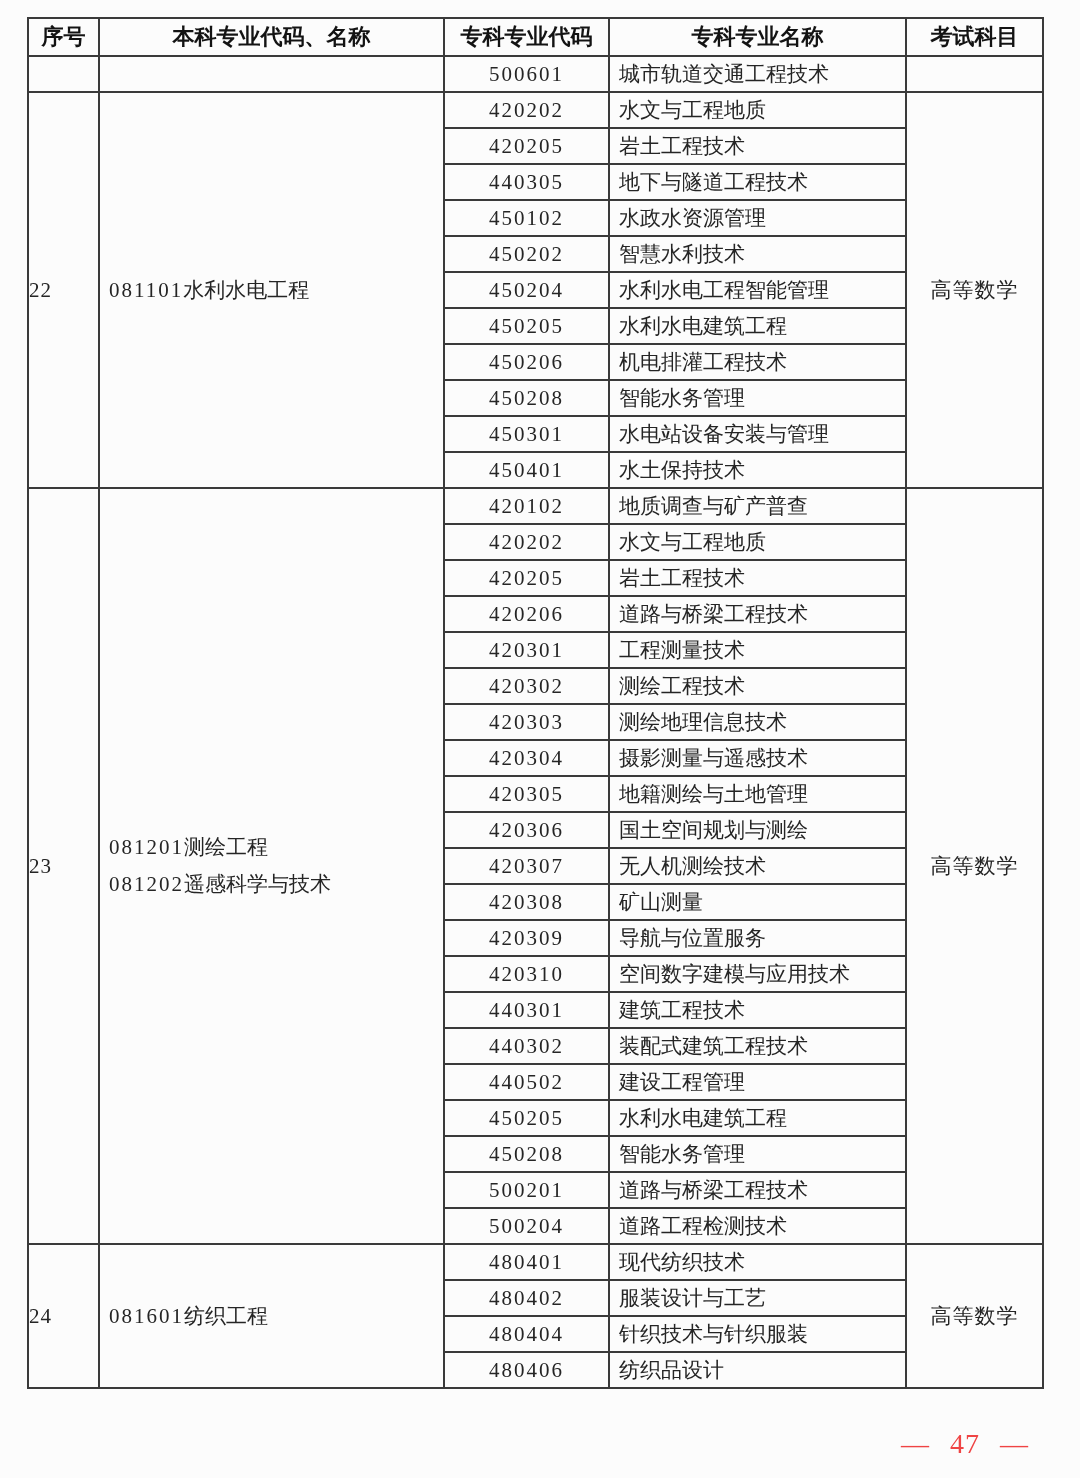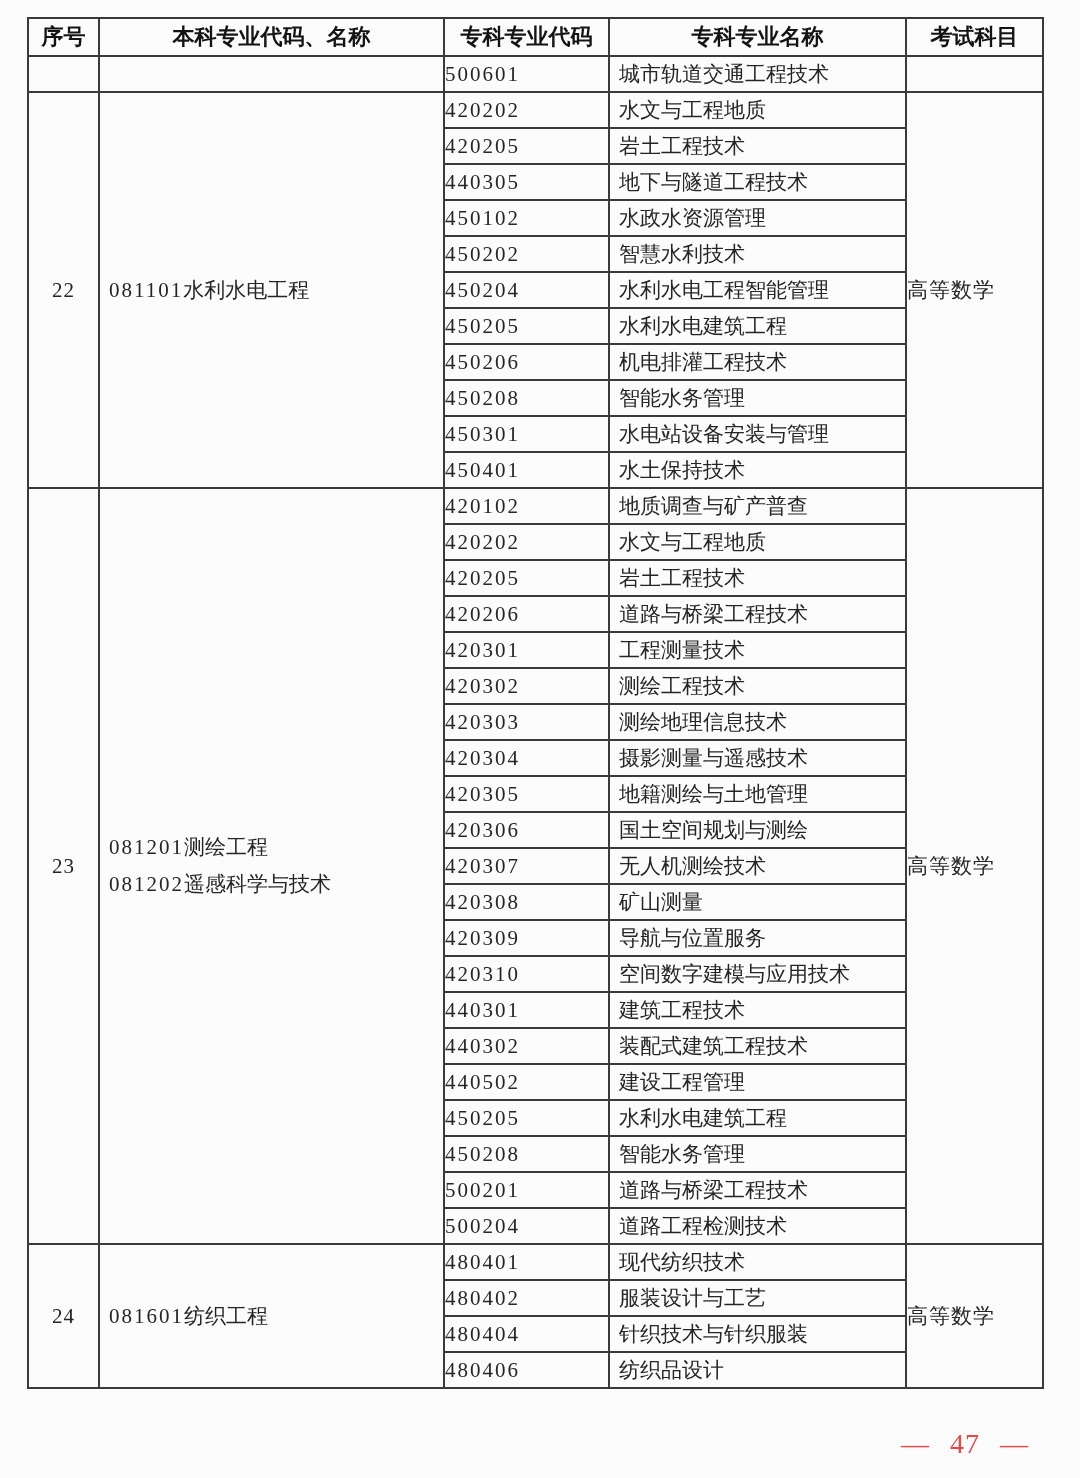--- a/index.html
+++ b/index.html
@@ -21,24 +21,24 @@
   th, td { border: 2px solid #3a3a3a; background: transparent; }
   th {
     height: 38px;
     font-family: "Liberation Sans", "DejaVu Sans", sans-serif;
     font-weight: bold;
     font-size: 22px;
     color: #131313;
     text-align: center;
   }
   td { height: 36px; font-size: 21px; color: #252525; }
-  td.seq  { text-align: center; letter-spacing: 1px; vertical-align: middle; margin-top: 25px; }
-  td.code { text-align: left; letter-spacing: 2px; }
+  td.seq  { text-align: left; letter-spacing: 1px; vertical-align: middle; margin-top: 25px; }
+  td.code { text-align: center; letter-spacing: 2px; }
   td.name { text-align: left; padding-left: 9px; }
-  td.subject { vertical-align: middle; letter-spacing: 1px; }
+  td.subject { text-align: center; vertical-align: middle; letter-spacing: 1px; }
   td.ug { text-align: left; padding-left: 9px; vertical-align: middle; }
   .ug-line { display: flex; align-items: baseline; line-height: 37px; white-space: nowrap; }
   .ug-code { letter-spacing: 2px; }
   .ug-name { }
 
   .page-number {
     position: absolute;
     left: 885px; top: 1428px;
     width: 160px;
     text-align: center;

